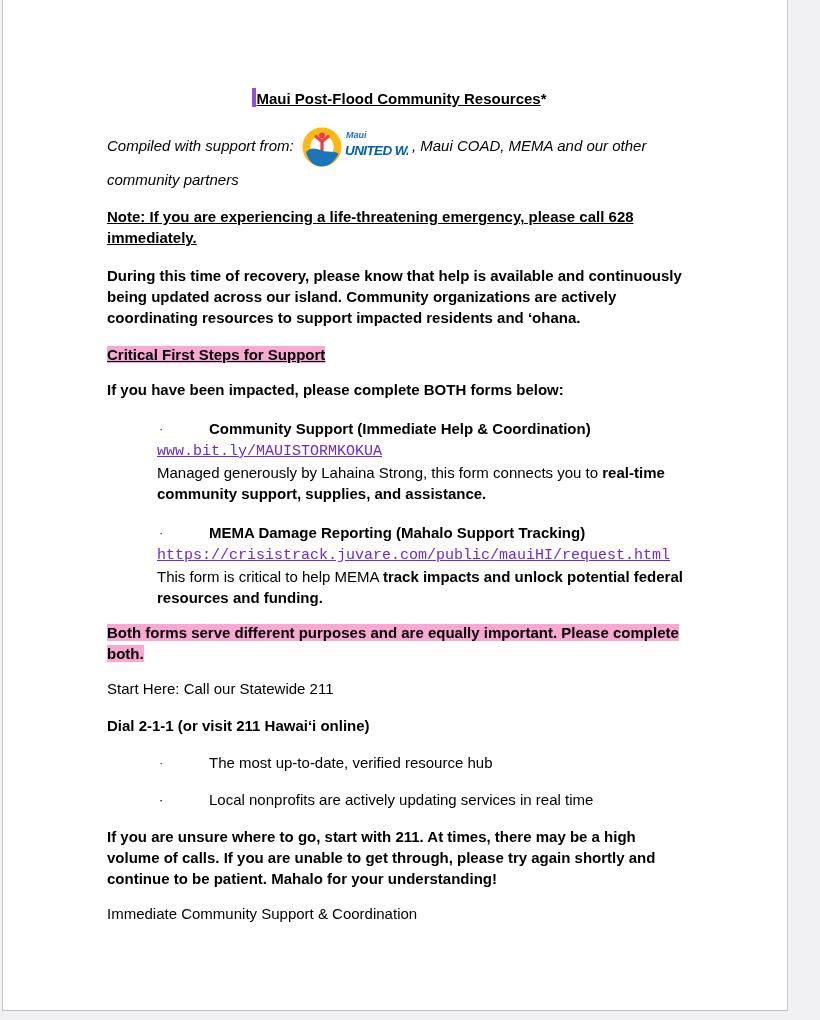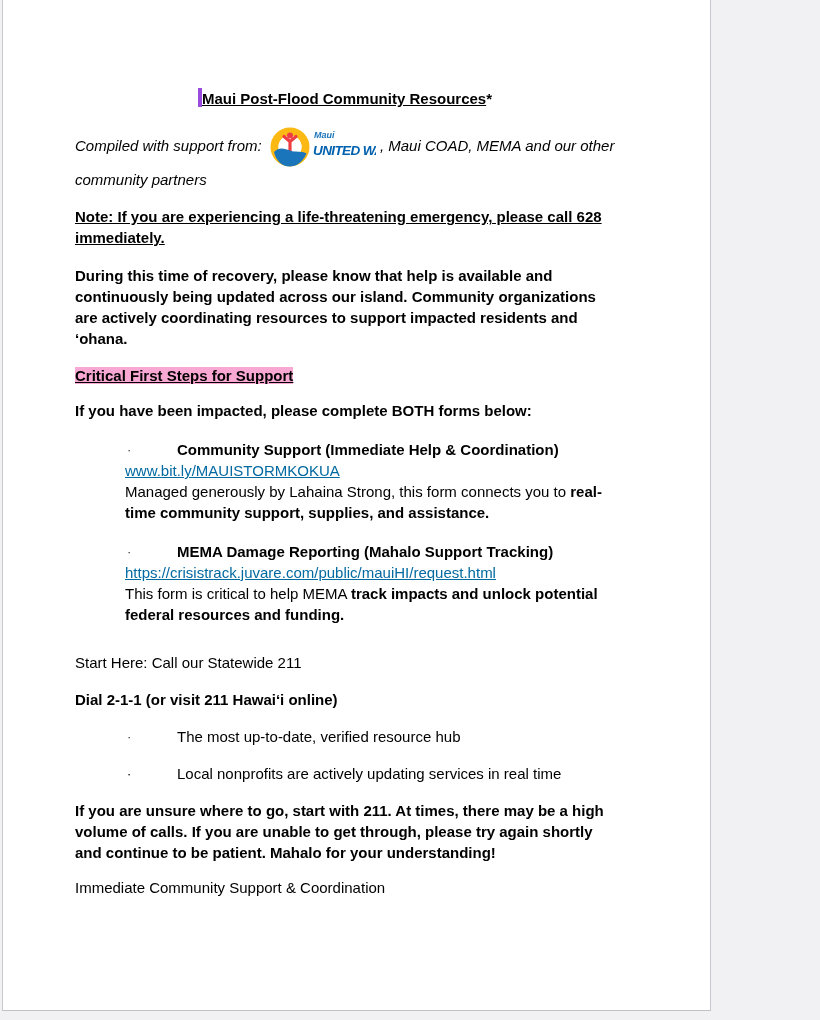--- a/index.html
+++ b/index.html
@@ -6,26 +6,26 @@
   html, body {
     margin: 0; padding: 0;
     width: 820px; height: 1020px;
     background: #f1f1f4;
     font-family: "Liberation Sans", sans-serif;
     color: #000;
   }
   .page {
     position: absolute;
     top: 0; left: 2px;
-    width: 709px; height: 1011px;
+    width: 786px; height: 1011px;
     background: #ffffff;
     border-left: 1px solid #c7c7cf;
     border-right: 1px solid #c7c7cf;
     border-bottom: 1px solid #c0c0c6;
-    padding: 88px 95px 0 72px;
+    padding: 88px 95px 0 104px;
     font-size: 15px;
     line-height: 21px;
     overflow: hidden;
   }
   p { margin: 0; }
 
   .doc-title {
     text-align: center;
     font-weight: bold;
     margin: 0 0 0 0;
@@ -76,29 +76,30 @@
   }
   .dot {
     position: absolute;
     left: 52px; top: 0;
     font-weight: normal;
     font-size: 13px;
     color: #333;
   }
   .li-body { padding-left: 50px; }
   .li-body a {
-    color: #0369a1;
+    color: #6d28d9;
     text-decoration: underline;
+    font-family: Liberation Mono, monospace;
   }
   .li-desc strong { font-weight: bold; }
 
   .both { margin-top: 14px; }
   .both .hl { font-weight: bold; }
 
-  .start { margin-top: 27px; }
+  .start { margin-top: 14px; }
   .dial { margin-top: 16px; font-weight: bold; }
 
   .hb {
     position: relative;
     padding-left: 102px;
     margin-top: 16px;
   }
 
   .unsure { margin-top: 16px; font-weight: bold; }
   .footer-line { margin-top: 14px; }
@@ -138,20 +139,21 @@
   </div>
 
   <div class="form-item">
     <div class="li-head"><span class="dot">·</span><span>MEMA Damage Reporting (Mahalo Support Tracking)</span></div>
     <div class="li-body">
       <div class="li-link-row"><a href="#">https://crisistrack.juvare.com/public/mauiHI/request.html</a></div>
       <div class="li-desc"><span>This form is critical to help MEMA </span><strong>track impacts and unlock potential federal resources and funding.</strong></div>
     </div>
   </div>
 
+  <p class="both"><span class="hl">Both forms serve different purposes and are equally important. Please complete both.</span></p>
 
   <p class="start">Start Here: Call our Statewide 211</p>
 
   <p class="dial">Dial 2-1-1 (or visit 211 Hawaiʻi online)</p>
 
   <div class="hb"><span class="dot">·</span><span>The most up-to-date, verified resource hub</span></div>
   <div class="hb"><span class="dot">·</span></div>
   <div class="hb"><span class="dot">·</span><span>Local nonprofits are actively updating services in real time</span></div>
 
   <p class="unsure">If you are unsure where to go, start with 211. At times, there may be a high volume of calls. If you are unable to get through, please try again shortly and continue to be patient. Mahalo for your understanding!</p>

